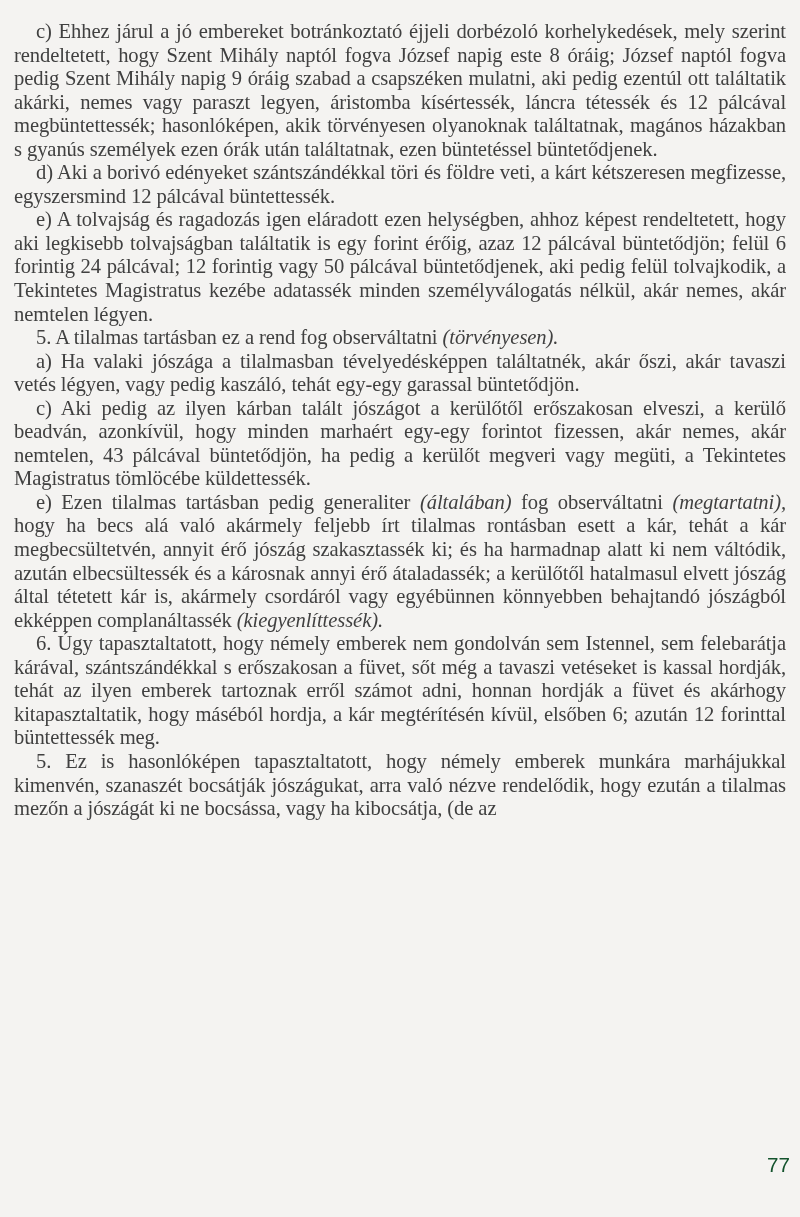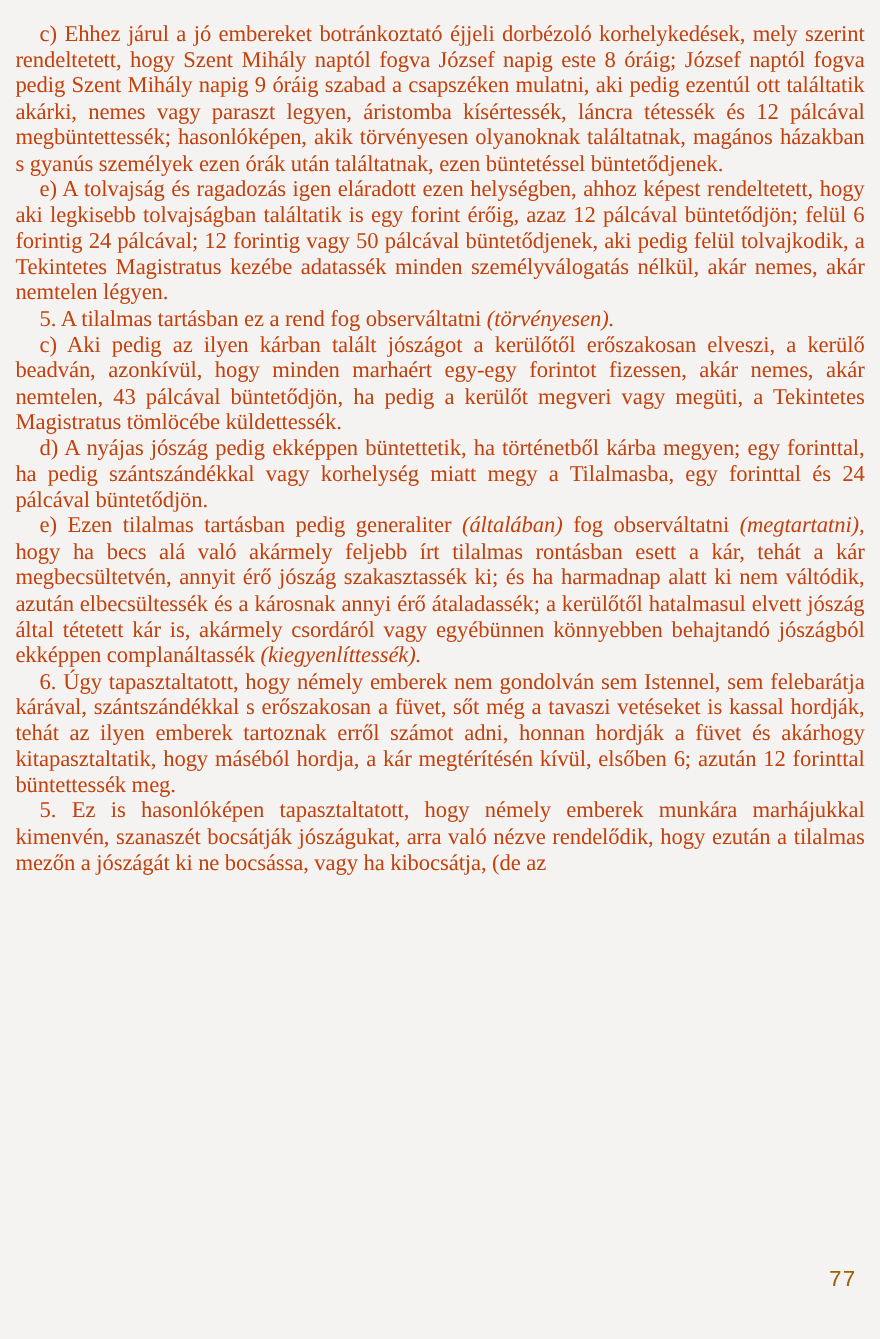--- a/index.html
+++ b/index.html
@@ -15,57 +15,60 @@
     width: 800px; height: 1217px;
     background: #f4f3f1;
   }
   .text-block {
     position: absolute;
     left: 14px; top: 20px;
     width: 772px;
     font-family: "Liberation Serif", serif;
     font-size: 20.6px;
     line-height: 23.55px;
-    color: #c2410c;
+    color: #404040;
     text-align: justify;
     letter-spacing: -0.1px;
   }
   .para {
     margin: 0;
     text-indent: 22px;
     text-align: justify;
   }
   .it { font-style: italic; }
   .page-number {
     position: absolute;
-    right: 22px; top: 1153px;
-    font-family: Liberation Mono, monospace;
+    right: 10px; top: 1153px;
+    font-family: Liberation Sans, sans-serif;
     font-size: 20.6px;
-    color: #a16207;
+    color: #14532d;
   }
 </style>
 </head>
 <body>
 
 <div class="page">
   <div class="text-block">
     <p class="para">
       <span>c) Ehhez járul a jó embereket botránkoztató éjjeli dorbézoló korhelykedések, mely szerint rendeltetett, hogy Szent Mihály naptól fogva József napig este 8 óráig; József naptól fogva pedig Szent Mihály napig 9 óráig szabad a csapszéken mulatni, aki pedig ezentúl ott találtatik akárki, nemes vagy paraszt legyen, áristomba kísértessék, láncra tétessék és 12 pálcával megbüntettessék; hasonlóképen, akik törvényesen olyanoknak találtatnak, magános házakban s gyanús személyek ezen órák után találtatnak, ezen büntetéssel büntetődjenek.</span>
     </p>
     <p class="para">
+      <span>d) Aki a borivó edényeket szántszándékkal töri és földre veti, a kárt kétszeresen megfizesse, egyszersmind 12 pálcával büntettessék.</span>
+    </p>
+    <p class="para">
       <span>e) A tolvajság és ragadozás igen eláradott ezen helységben, ahhoz képest rendeltetett, hogy aki legkisebb tolvajságban találtatik is egy forint érőig, azaz 12 pálcával büntetődjön; felül 6 forintig 24 pálcával; 12 forintig vagy 50 pálcával büntetődjenek, aki pedig felül tolvajkodik, a Tekintetes Magistratus kezébe adatassék minden személyválogatás nélkül, akár nemes, akár nemtelen légyen.</span>
     </p>
     <p class="para">
       <span>5. A tilalmas tartásban ez a rend fog observáltatni </span><span class="it">(törvényesen).</span>
     </p>
     <p class="para">
-      <span>c) Aki pedig az ilyen kárban talált jószágot a kerülőtől erőszakosan elveszi, a kerülő beadván, azonkívül, hogy minden marhaért egy-egy forintot fizessen, akár nemes, akár nemtelen, 43 pálcával büntetődjön, ha pedig a kerülőt megveri vagy megüti, a Tekintetes Magistratus tömlöcébe küldettessék.</span>
+      <span>a) Ha valaki jószága a tilalmasban tévelyedésképpen találtatnék, akár őszi, akár tavaszi vetés légyen, vagy pedig kaszáló, tehát egy-egy garassal büntetődjön.</span>
     </p>
     <p class="para">
-      <span>d) A nyájas jószág pedig ekképpen büntettetik, ha történetből kárba megyen; egy forinttal, ha pedig szántszándékkal vagy korhelység miatt megy a Tilalmasba, egy forinttal és 24 pálcával büntetődjön.</span>
+      <span>c) Aki pedig az ilyen kárban talált jószágot a kerülőtől erőszakosan elveszi, a kerülő beadván, azonkívül, hogy minden marhaért egy-egy forintot fizessen, akár nemes, akár nemtelen, 43 pálcával büntetődjön, ha pedig a kerülőt megveri vagy megüti, a Tekintetes Magistratus tömlöcébe küldettessék.</span>
     </p>
     <p class="para">
       <span>e) Ezen tilalmas tartásban pedig generaliter </span><span class="it">(általában)</span><span> fog observáltatni </span><span class="it">(megtartatni),</span><span> hogy ha becs alá való akármely feljebb írt tilalmas rontásban esett a kár, tehát a kár megbecsültetvén, annyit érő jószág szakasztassék ki; és ha harmadnap alatt ki nem váltódik, azután elbecsültessék és a károsnak annyi érő átaladassék; a kerülőtől hatalmasul elvett jószág által tétetett kár is, akármely csordáról vagy egyébünnen könnyebben behajtandó jószágból ekképpen complanáltassék </span><span class="it">(kiegyenlíttessék).</span>
     </p>
     <p class="para">
       <span>6. Úgy tapasztaltatott, hogy némely emberek nem gondolván sem Istennel, sem felebarátja kárával, szántszándékkal s erőszakosan a füvet, sőt még a tavaszi vetéseket is kassal hordják, tehát az ilyen emberek tartoznak erről számot adni, honnan hordják a füvet és akárhogy kitapasztaltatik, hogy máséból hordja, a kár megtérítésén kívül, elsőben 6; azután 12 forinttal büntettessék meg.</span>
     </p>
     <p class="para">
       <span>5. Ez is hasonlóképen tapasztaltatott, hogy némely emberek munkára marhájukkal kimenvén, szanaszét bocsátják jószágukat, arra való nézve rendelődik, hogy ezután a tilalmas mezőn a jószágát ki ne bocsássa, vagy ha kibocsátja, (de az</span>
     </p>

